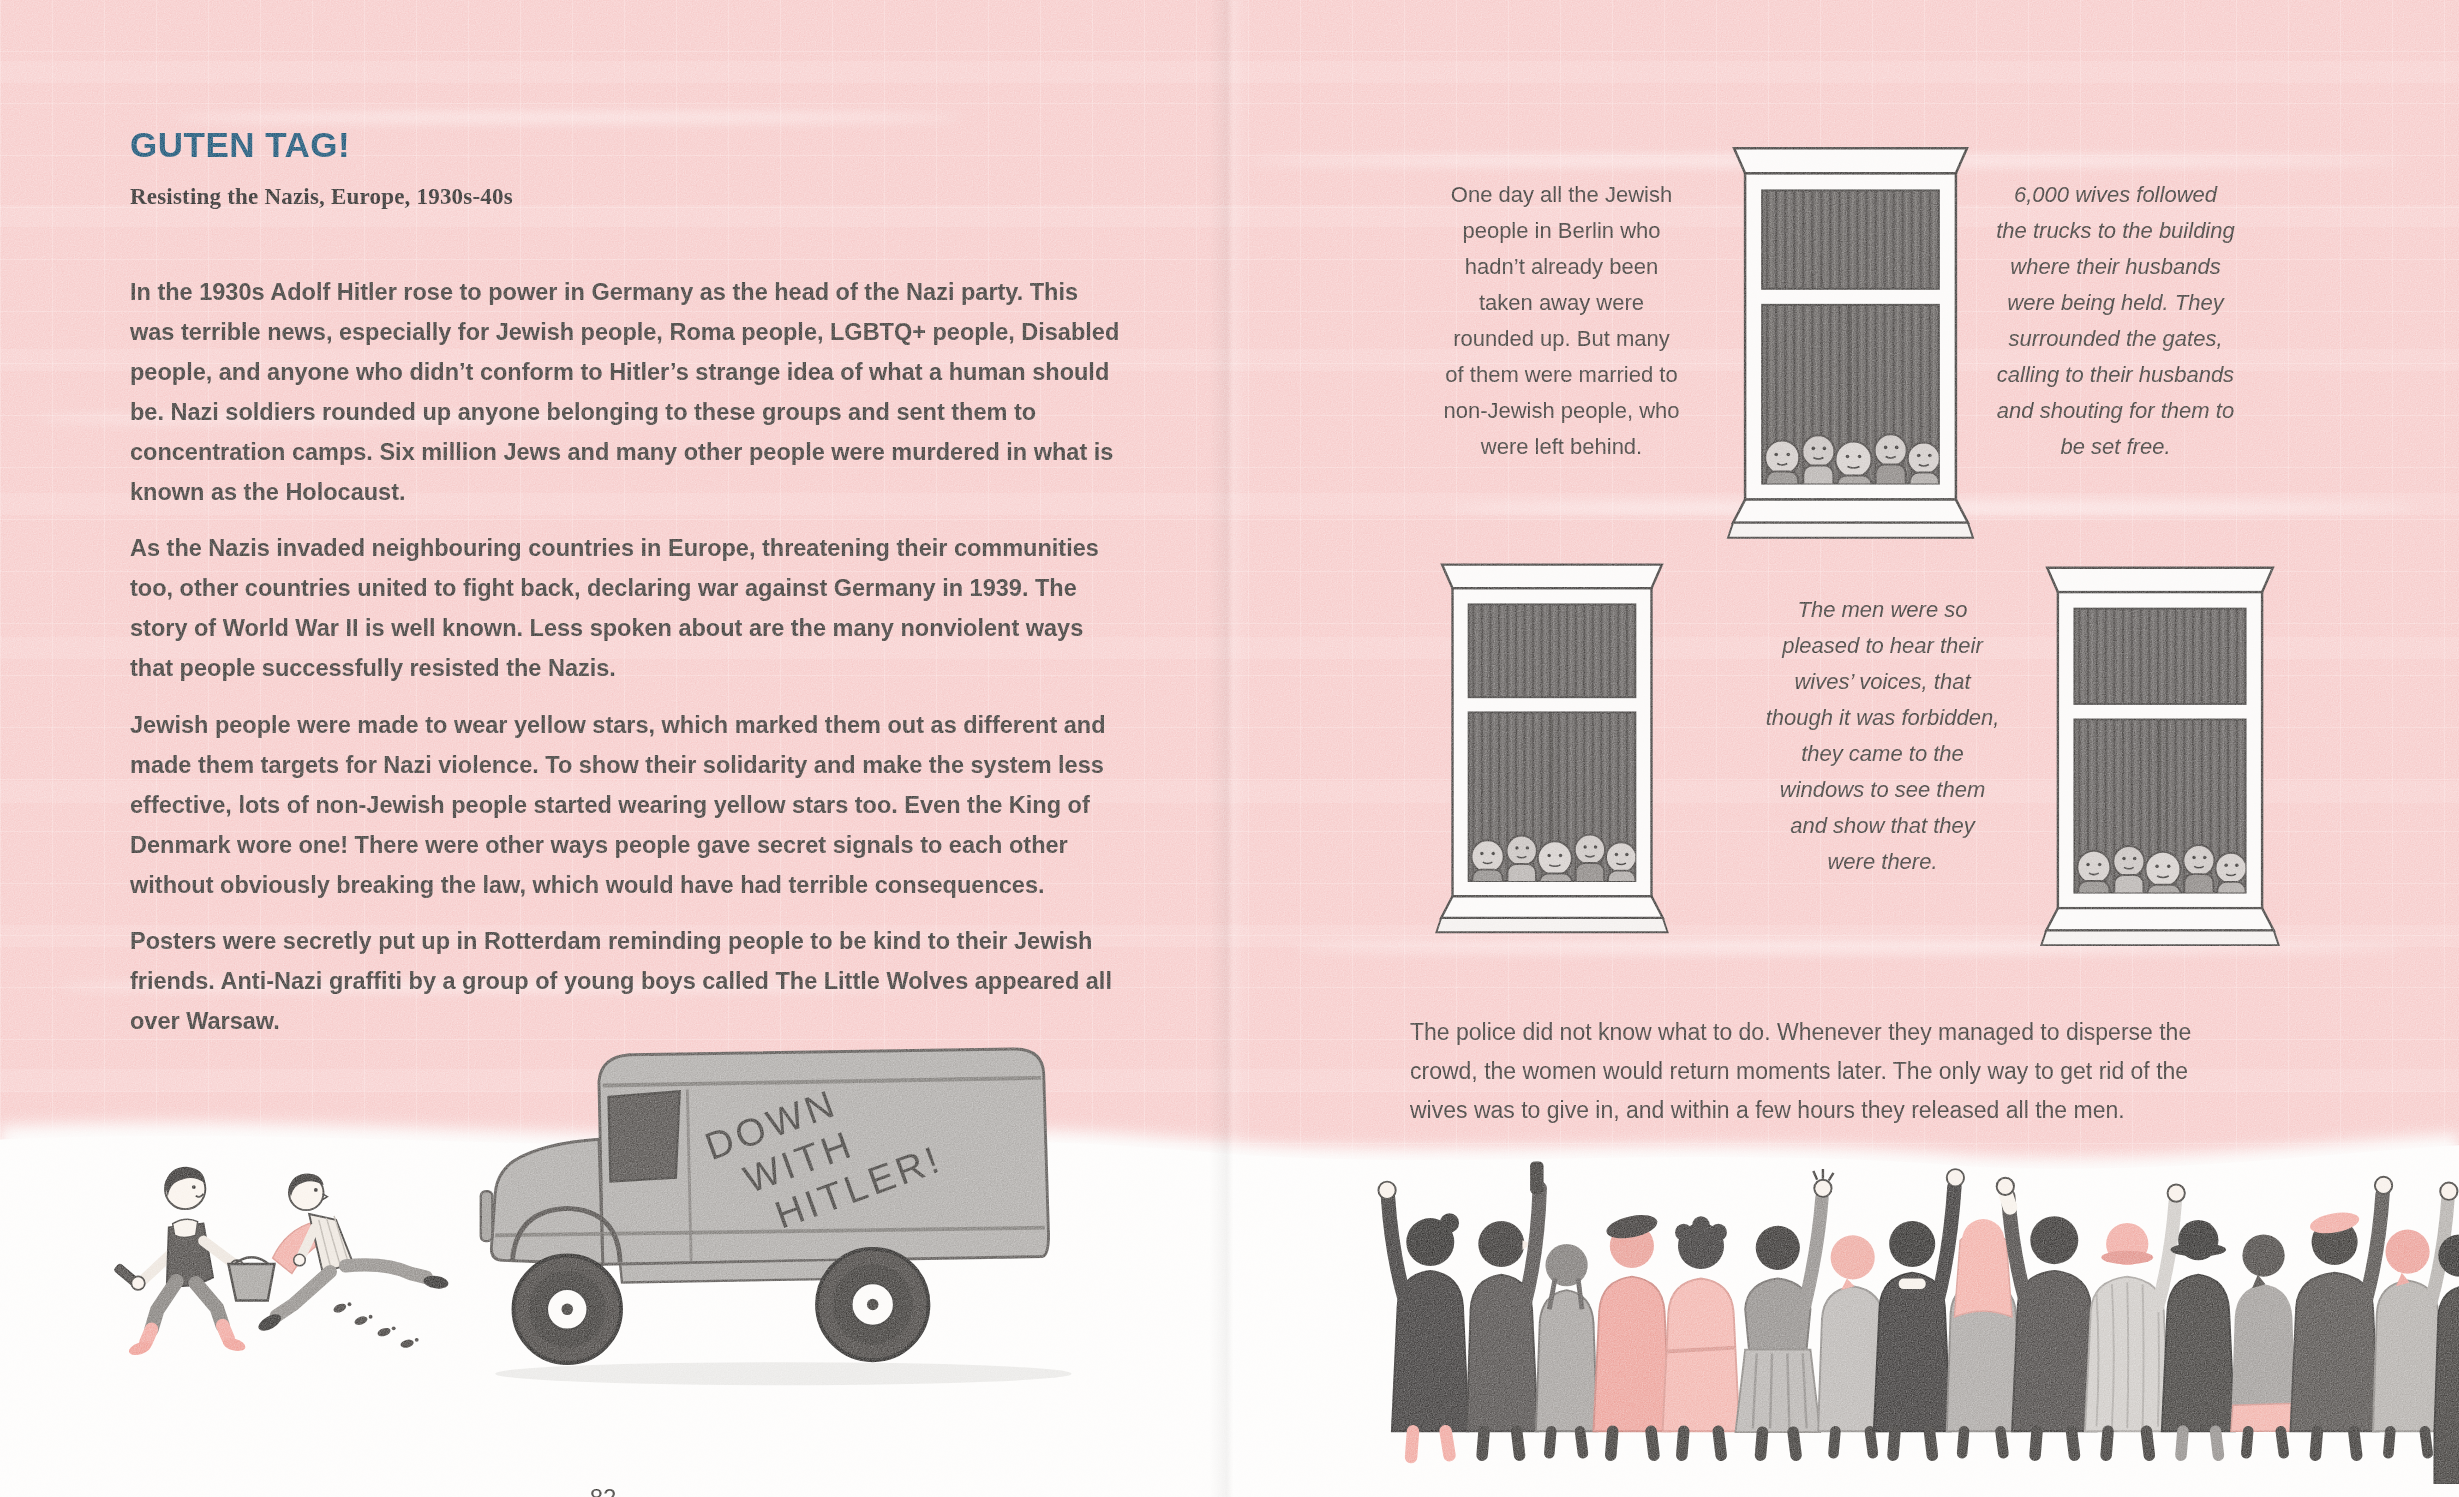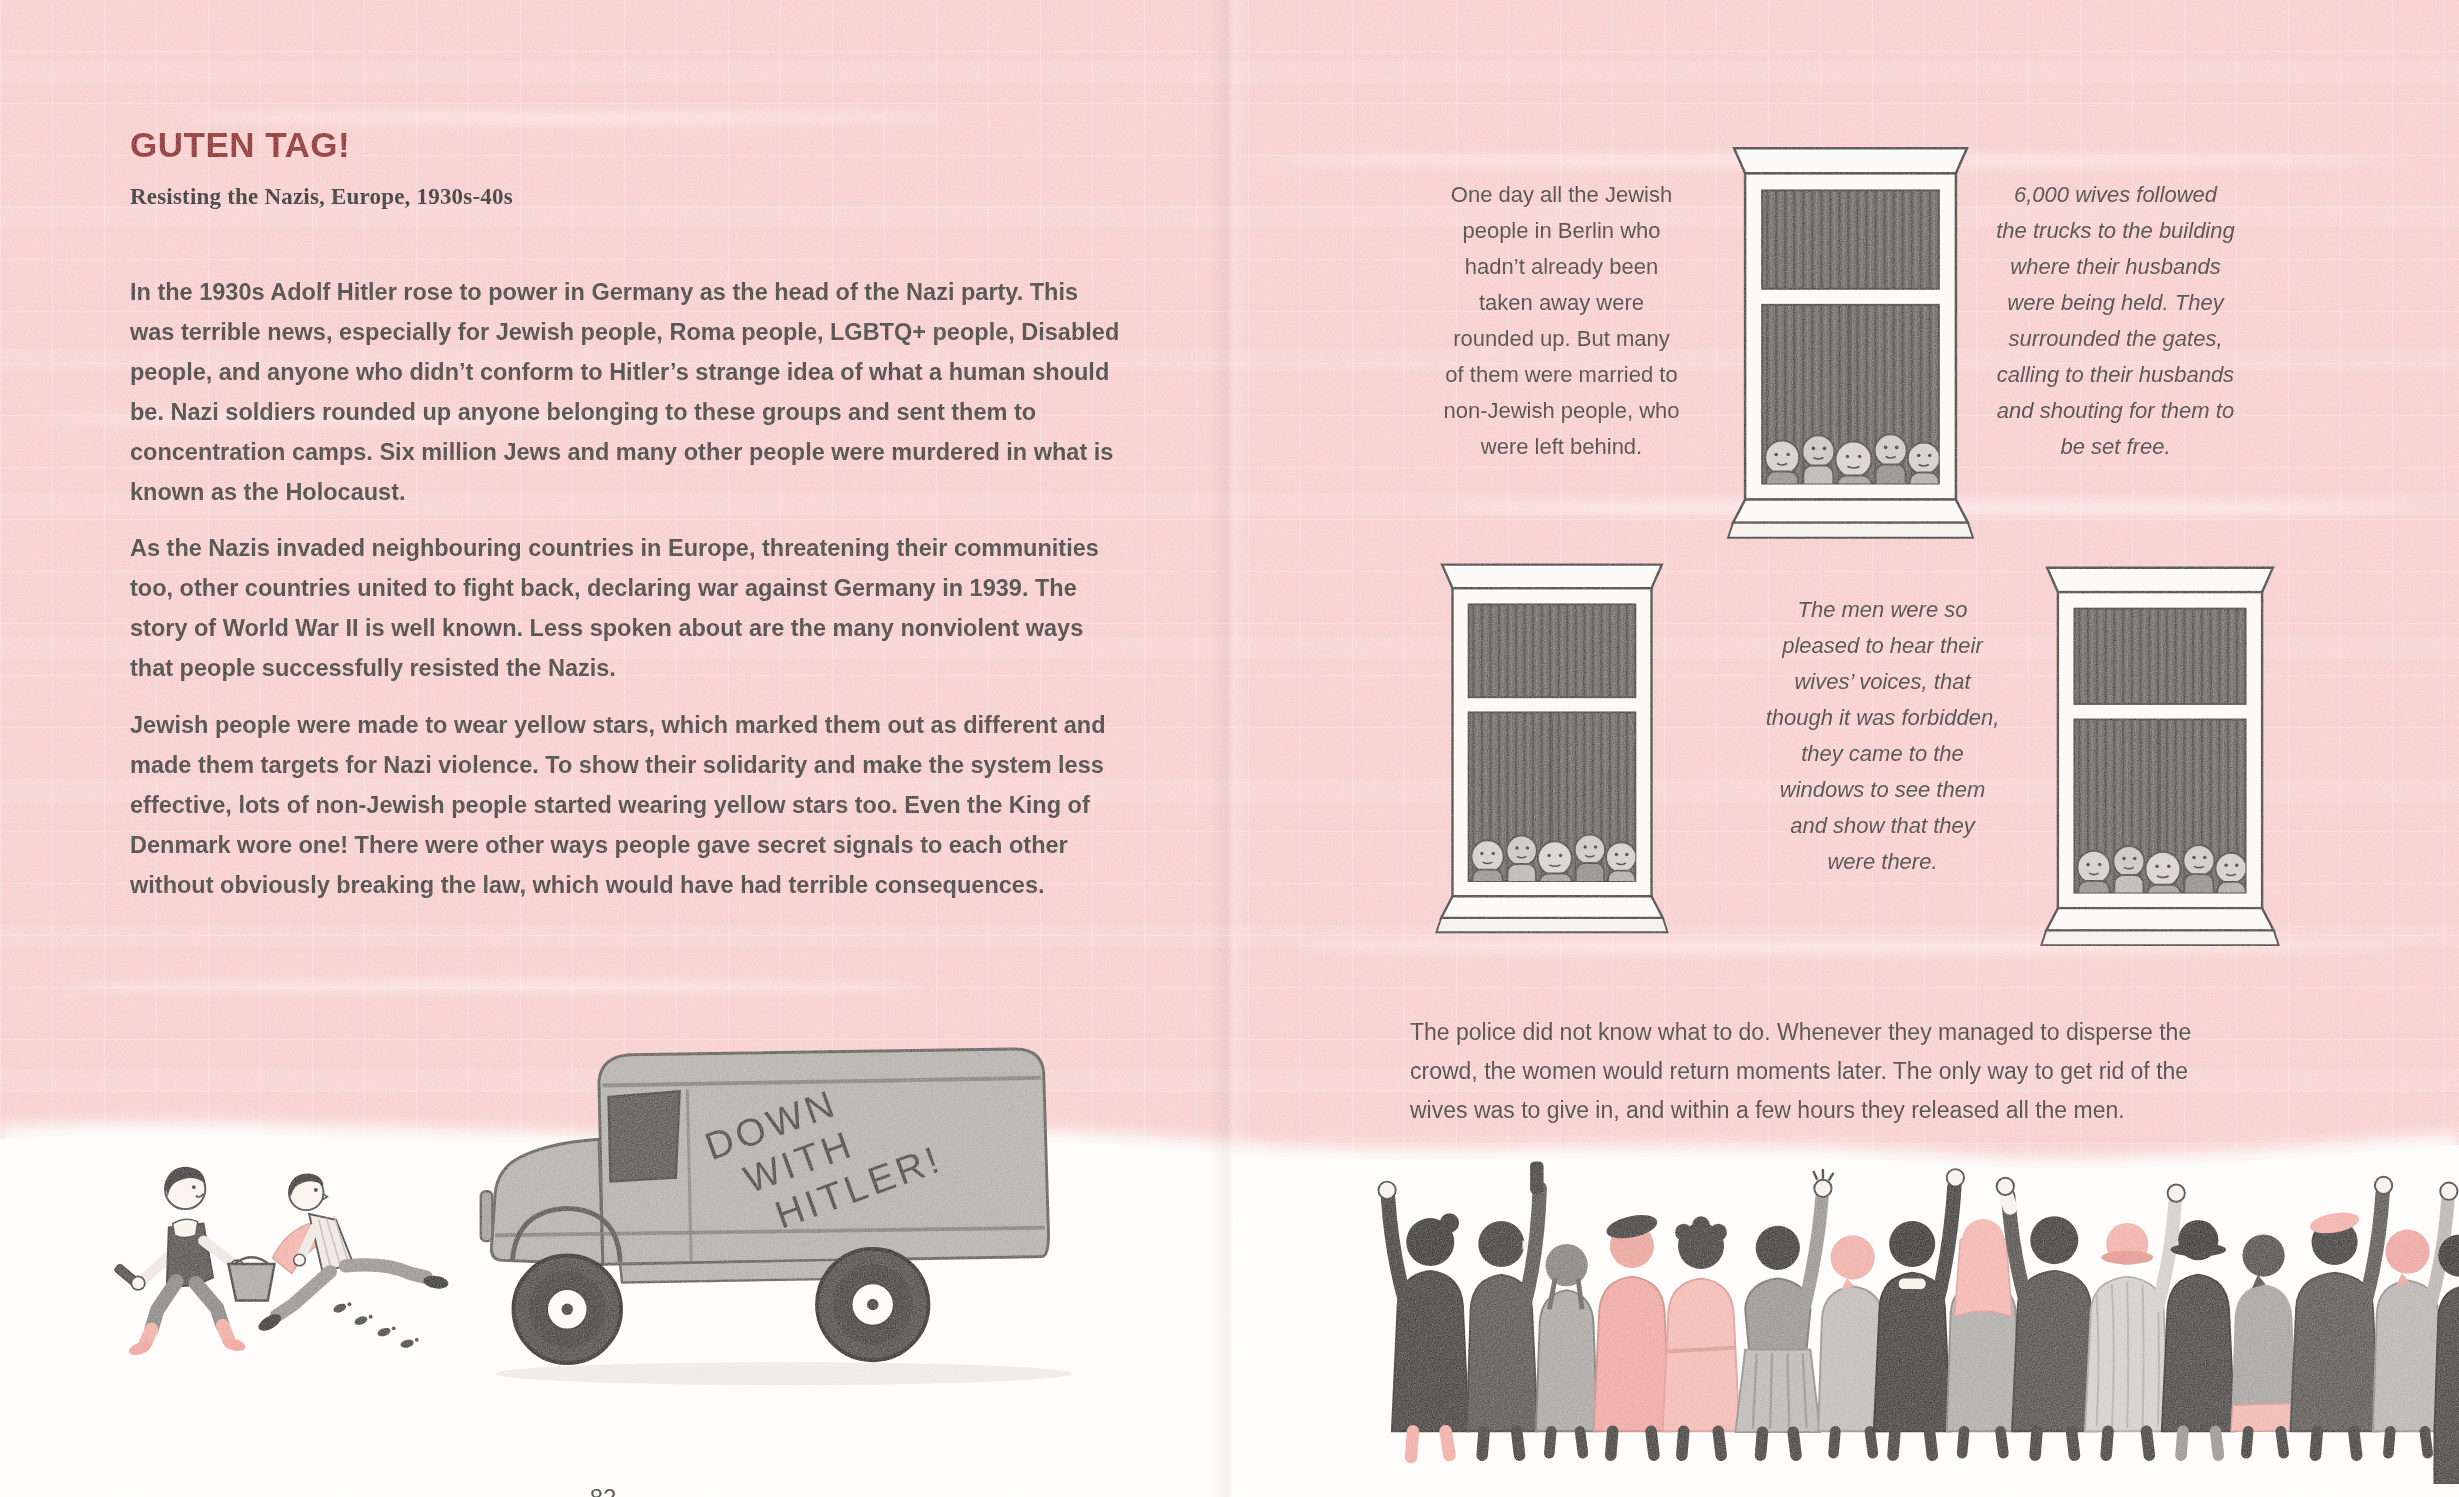--- a/index.html
+++ b/index.html
@@ -29,21 +29,21 @@
     position:absolute;left:1209px;top:0;width:42px;height:100%;z-index:3;pointer-events:none;
     background:linear-gradient(90deg, rgba(0,0,0,0) 0%, rgba(0,0,0,.05) 42%,
       rgba(255,255,255,.18) 58%, rgba(0,0,0,0) 100%);
   }
   .content{position:absolute;inset:0;z-index:4;}
   .noise{position:absolute;inset:0;z-index:9;pointer-events:none;opacity:.5;}
 
   
   .title{
     position:absolute;left:130px;top:125px;margin:0;
-    font-size:35px;font-weight:800;letter-spacing:0.5px;color:#7f1d1d;
+    font-size:35px;font-weight:800;letter-spacing:0.5px;color:#0c4a6e;
   }
   .subtitle{
     position:absolute;left:130px;top:184px;margin:0;
     font-size:23px;font-weight:700;color:#232120;letter-spacing:0.2px;font-family:Liberation Serif, serif;
   }
   .body-col{position:absolute;left:130px;top:272px;width:990px;}
   .body-col p{
     margin:0 0 16.3px 0;font-size:23.5px;line-height:40px;
     color:var(--ink,#33302d);font-weight:700;
   }
@@ -107,20 +107,21 @@
   <div class="content">
 
     <div>
       <h1 class="title">GUTEN TAG!</h1>
       <h2 class="subtitle">Resisting the Nazis, Europe, 1930s-40s</h2>
 
       <div class="body-col">
         <p>In the 1930s Adolf Hitler rose to power in Germany as the head of the Nazi party. This was terrible news, especially for Jewish people, Roma people, LGBTQ+ people, Disabled people, and anyone who didn’t conform to Hitler’s strange idea of what a human should be. Nazi soldiers rounded up anyone belonging to these groups and sent them to concentration camps. Six million Jews and many other people were murdered in what is known as the Holocaust.</p>
         <p>As the Nazis invaded neighbouring countries in Europe, threatening their communities too, other countries united to fight back, declaring war against Germany in 1939. The story of World War II is well known. Less spoken about are the many nonviolent ways that people successfully resisted the Nazis.</p>
         <p>Jewish people were made to wear yellow stars, which marked them out as different and made them targets for Nazi violence. To show their solidarity and make the system less effective, lots of non-Jewish people started wearing yellow stars too. Even the King of Denmark wore one! There were other ways people gave secret signals to each other without obviously breaking the law, which would have had terrible consequences.</p>
+        <p>Posters were secretly put up in Rotterdam reminding people to be kind to their Jewish friends. Anti-Nazi graffiti by a group of young boys called The Little Wolves appeared all over Warsaw.</p>
       </div>
 
       <svg class="illus truck-svg" width="634" height="346" viewBox="0 0 660 360">
         <ellipse cx="320" cy="340" rx="300" ry="12" fill="rgba(60,55,52,0.10)"></ellipse>
 
         <path d="M128,36 Q130,10 160,8 L560,2 Q590,2 591,28 L596,196 Q596,216 590,218 L132,226 Z" fill="#aba8a5" stroke="#54504d" stroke-width="3"></path>
 
         <path d="M128,96 Q70,100 40,118 Q22,130 20,152 L16,210 Q16,222 28,222 L132,226 L128,96 Z" fill="#aba8a5" stroke="#54504d" stroke-width="3"></path>
         <rect x="5" y="150" width="12" height="52" rx="5" fill="#9b9894" stroke="#54504d" stroke-width="2.5"></rect>
         <path d="M132,40 L588,32" stroke="#6e6a66" stroke-width="4" fill="none" opacity=".8"></path>

